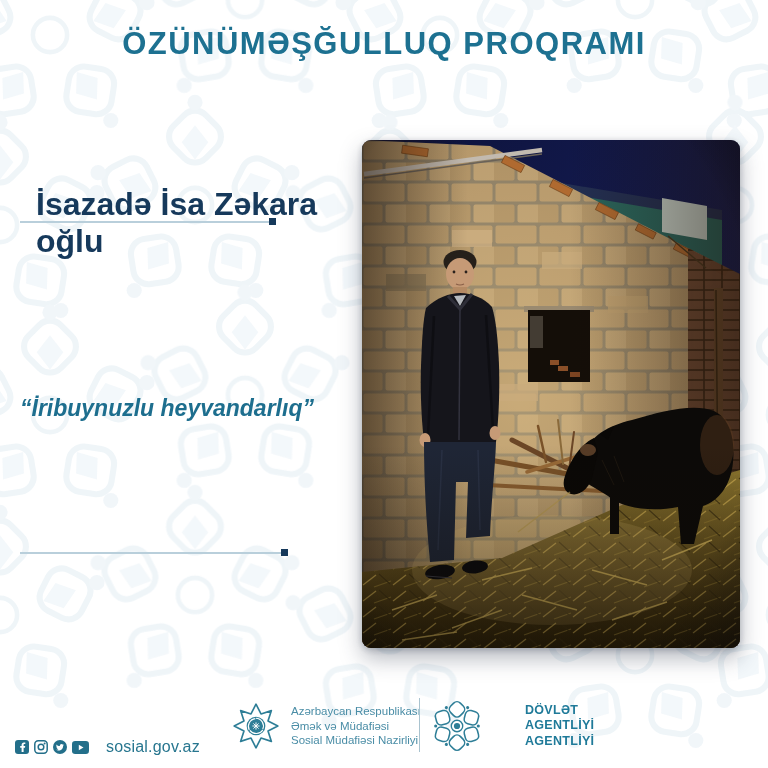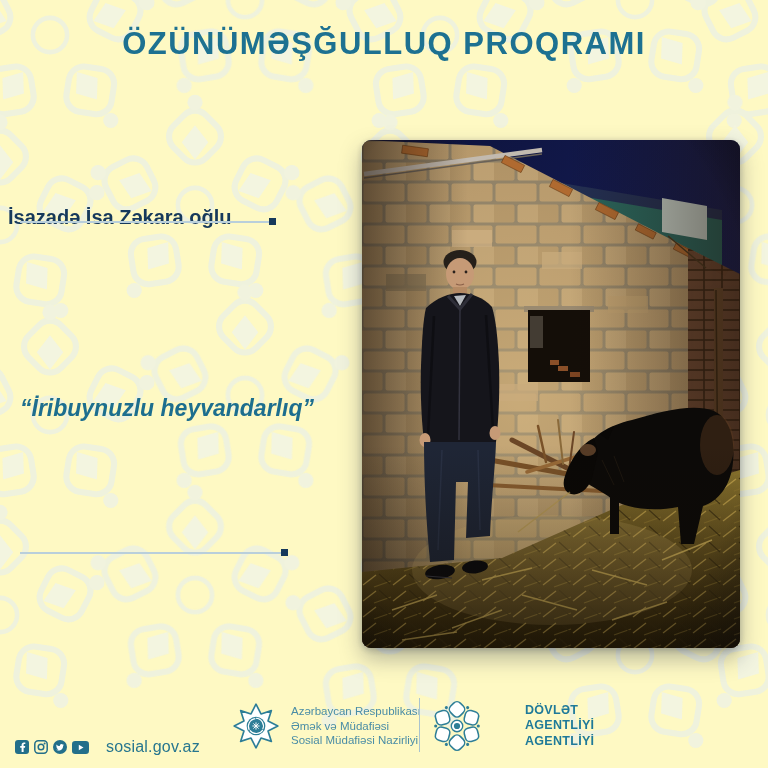--- a/index.html
+++ b/index.html
@@ -1,26 +1,26 @@
 <!DOCTYPE html>
 <html><head>
 <meta charset="utf-8">
 <style>
   html,body{margin:0;padding:0;background:#e9edf0;}
-  .canvas{position:relative;width:768px;height:768px;overflow:hidden;background:#fef9c3;
+  .canvas{position:relative;width:768px;height:768px;overflow:hidden;background:#ffffff;
           font-family:"Liberation Sans",sans-serif;}
   .bg-pattern{position:absolute;inset:0;pointer-events:none;}
 
   
   .title-block{position:absolute;top:26px;left:0;width:100%;text-align:center;color:#1d7191;}
   .title-line1{font-size:31px;font-weight:600;letter-spacing:1.5px;}
   .title-line2{font-size:34px;font-weight:800;letter-spacing:1px;margin-top:3px;color:#1b6d8d;}
 
   
-  .person-name{position:absolute;left:8px;top:186px;width:340px;font-size:20px;font-weight:800;color:#16395b;margin-top:20px;}
+  .person-name{position:absolute;left:36px;top:186px;width:340px;font-size:32px;font-weight:800;color:#16395b;}
   .divider{position:absolute;height:2px;background:#b9cfdb;}
   .divider .endcap{position:absolute;right:-2px;top:-3px;width:7px;height:7px;background:#16395b;}
   .divider1{left:20px;top:221px;width:254px;}
   .divider2{left:20px;top:552px;width:266px;}
   .residence{position:absolute;left:20px;top:232px;width:336px;font-size:21px;font-style:italic;
              color:#1d6e8e;line-height:1.38;}
   .program-title{position:absolute;left:20px;top:395px;width:345px;font-size:23px;font-weight:800;
              font-style:italic;color:#1d6e8e;}
   .quote{position:absolute;left:20px;top:428px;width:350px;font-size:21px;font-style:italic;
              color:#1d6e8e;line-height:1.4;}

